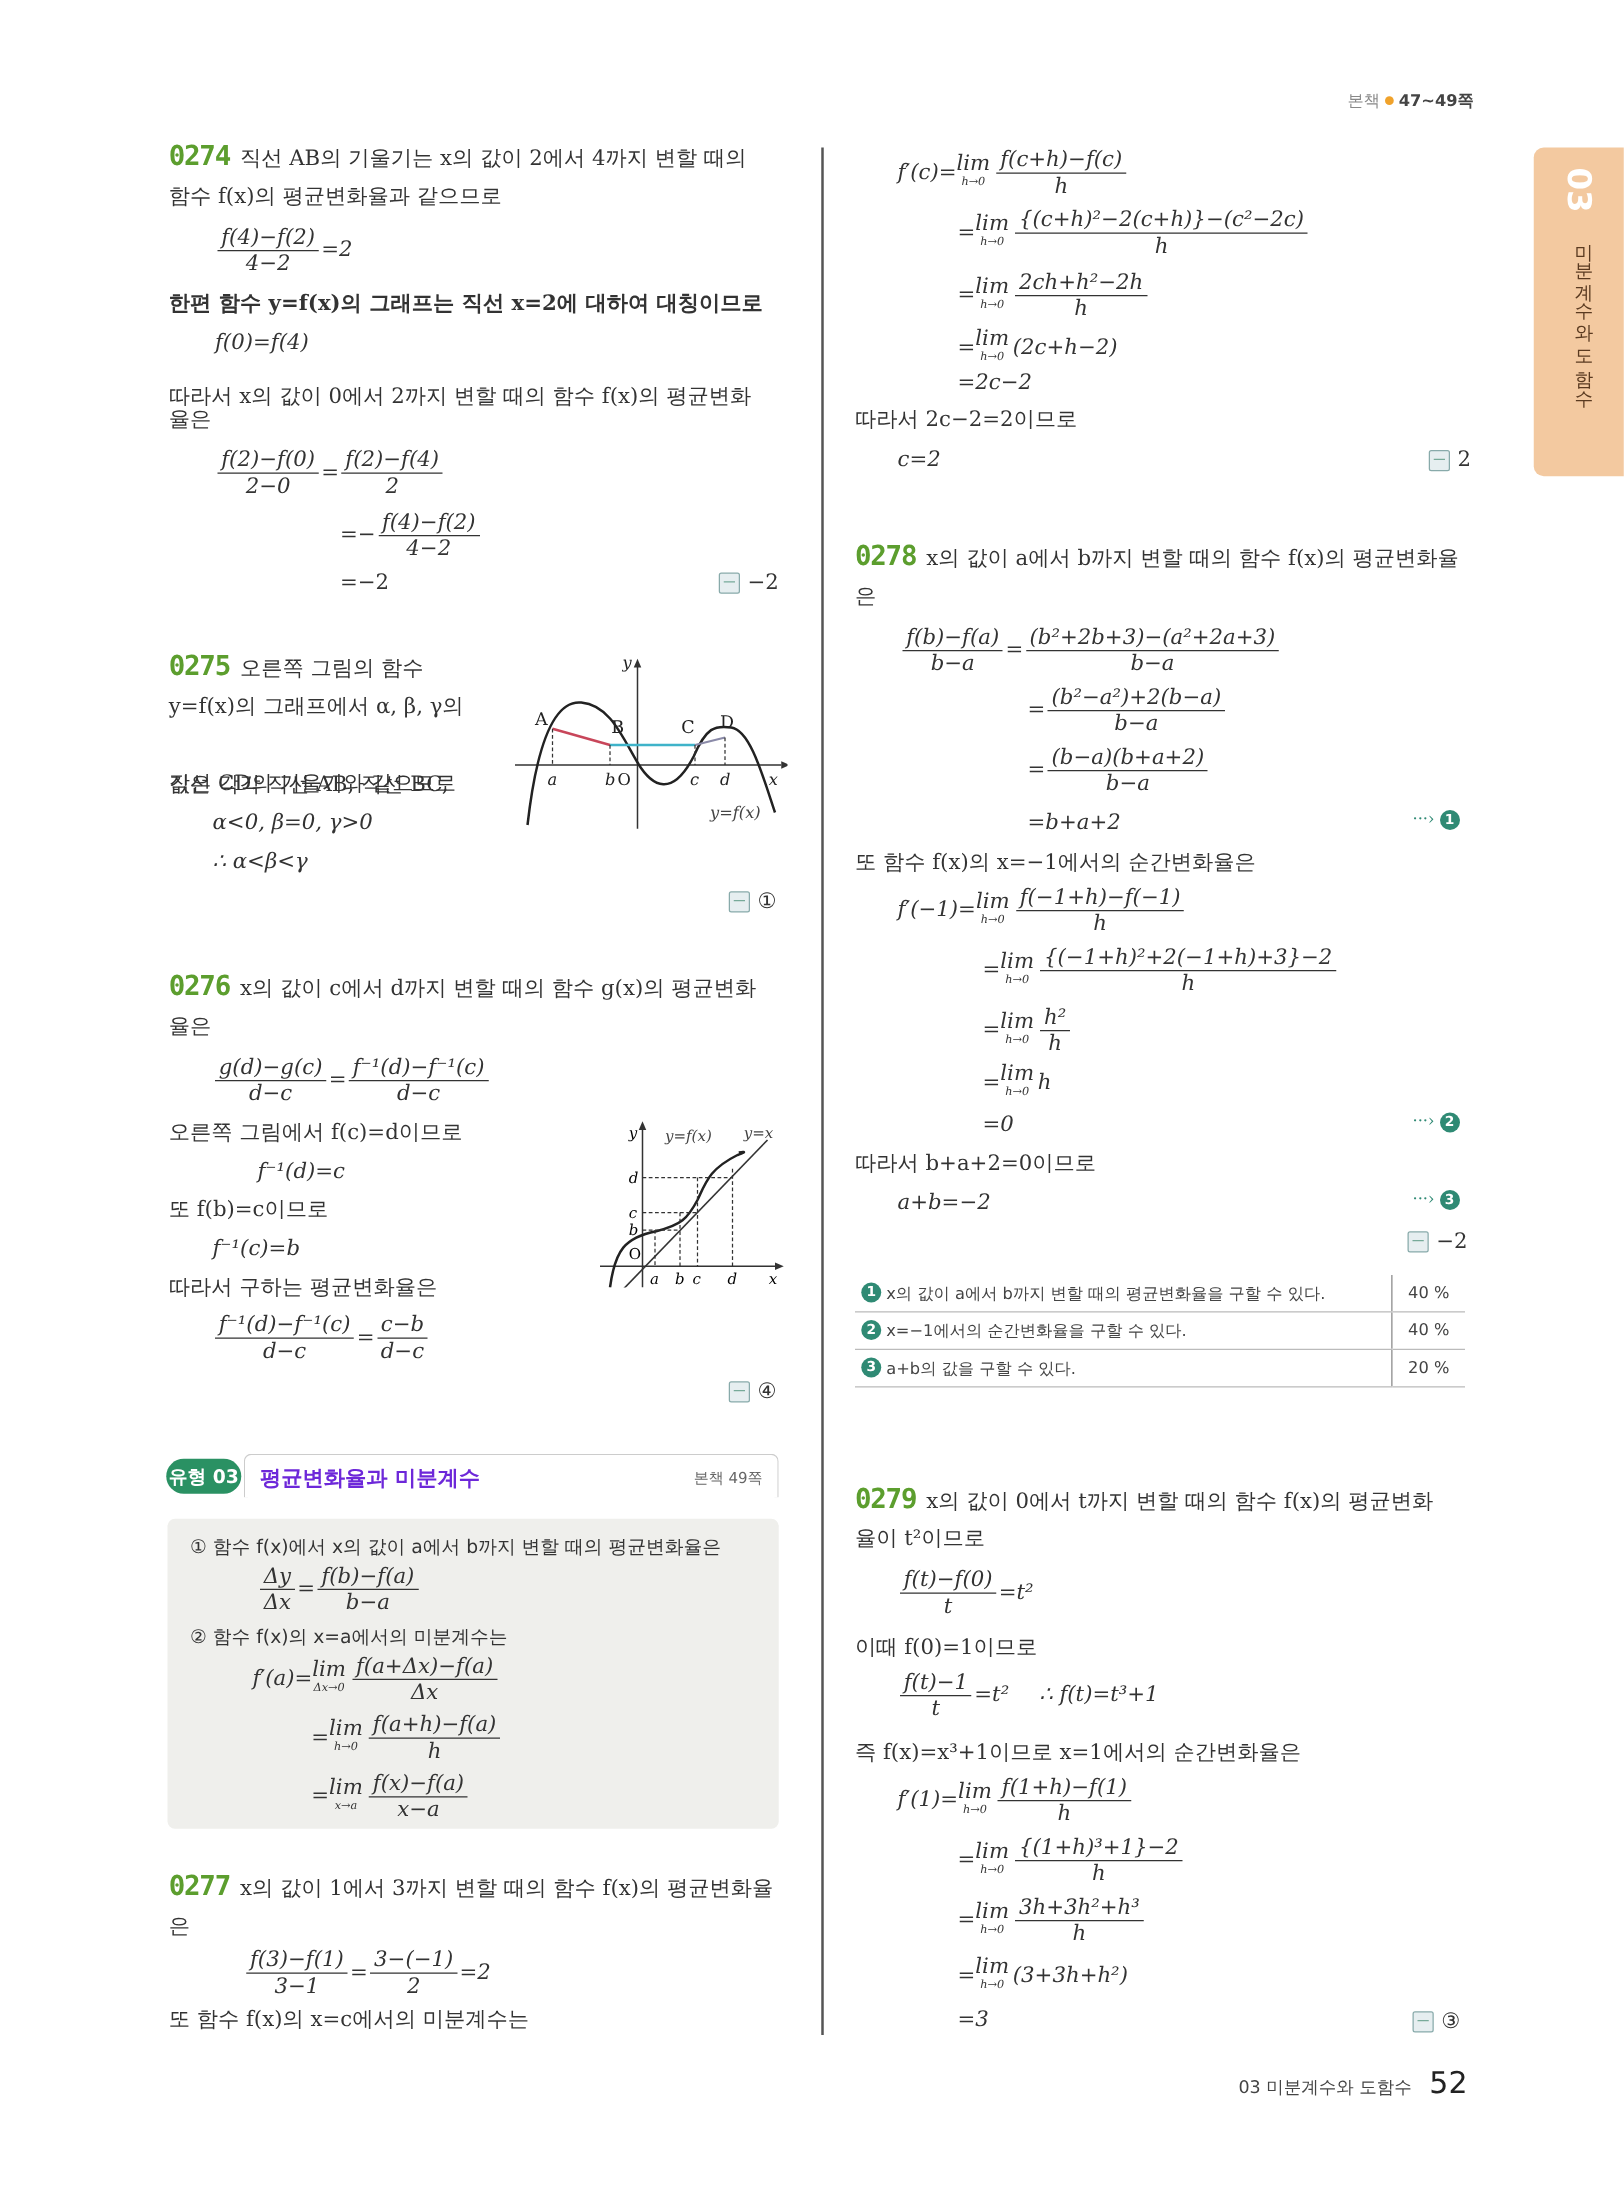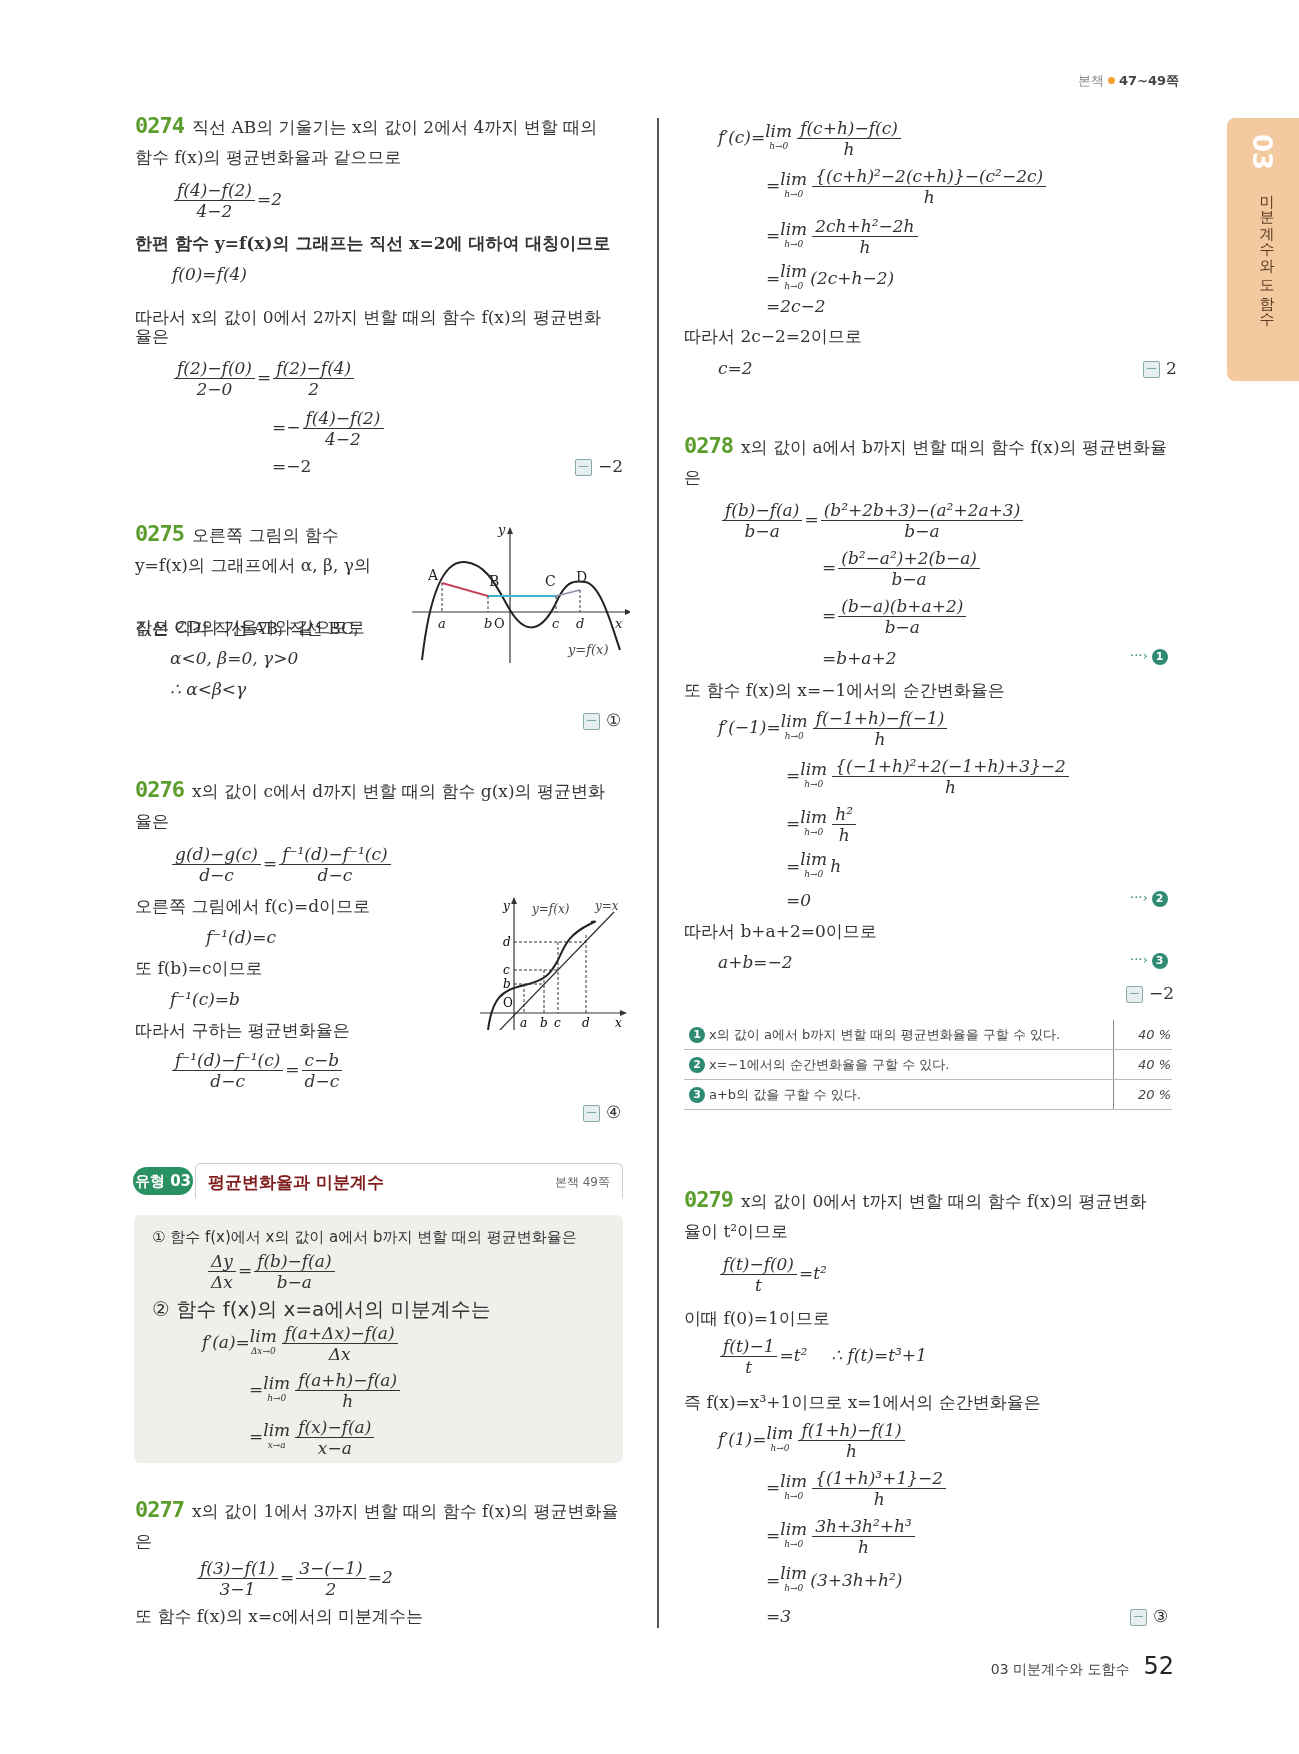--- a/index.html
+++ b/index.html
@@ -23,27 +23,27 @@
   .lim{display:inline-flex;flex-direction:column;align-items:center;vertical-align:middle;line-height:15px;margin-right:3px;}
   .lim .s{font-size:9px;font-style:italic;}
   .ans{position:absolute;font-size:17px;}
   .ans .box{display:inline-block;width:15px;height:15px;border:1px solid #8aa;border-radius:2px;background:#e6eef0;vertical-align:middle;margin-right:6px;position:relative;}
   .ans .box::after{content:"";position:absolute;left:3px;right:3px;top:6px;height:1px;background:#7a9;}
   .step{position:absolute;font-size:13px;color:#2f8a74;}
   .step .c{display:inline-block;width:16px;height:16px;border-radius:50%;background:#2f8a74;color:#fff;text-align:center;line-height:16px;font-size:11px;font-family:"DejaVu Sans",sans-serif;font-weight:bold;margin-left:4px;}
   .typebar{position:absolute;left:133px;top:1163px;width:490px;height:36px;}
   .typebadge{position:absolute;left:0;top:4px;width:60px;height:28px;background:#2a9163;border-radius:14px;color:#fff;font-family:"DejaVu Sans",sans-serif;font-size:15px;text-align:center;line-height:28px;font-weight:bold;}
   .typetitle{position:absolute;left:62px;top:0;right:0;height:34px;border:1px solid #ccc;border-bottom:none;border-radius:6px 6px 0 0;}
-  .typetitle .t{position:absolute;left:12px;top:7px;font-family:"DejaVu Sans",sans-serif;font-weight:bold;font-size:17px;color:#7f1d1d;}
+  .typetitle .t{position:absolute;left:12px;top:7px;font-family:"DejaVu Sans",sans-serif;font-weight:bold;font-size:17px;color:#6d28d9;}
   .typetitle .r{position:absolute;right:12px;top:10px;font-family:"DejaVu Sans",sans-serif;font-size:12px;color:#666;}
   .typebox{position:absolute;left:134px;top:1215px;width:489px;height:248px;background:#efefec;border-radius:6px;}
   .table{position:absolute;left:684px;top:1020px;width:488px;border-collapse:collapse;font-family:"DejaVu Sans",sans-serif;font-size:13px;}
   .table th{background:#cfe0db;font-weight:bold;height:26px;color:#333;}
   .table td{height:27px;border-bottom:1px solid #bbb;color:#444;}
-  .table td.p{text-align:right;border-left:1px solid #888;width:56px;font-style:italic;}
+  .table td.p{text-align:center;border-left:1px solid #888;width:56px;}
   .table th.p{border-left:2px solid #fff;width:56px;}
   .foot{position:absolute;right:125px;top:1652px;font-family:"DejaVu Sans",sans-serif;}
   .foot .t{font-size:14px;color:#444;margin-right:14px;}
   .foot .pg{font-size:24px;color:#222;}
 </style>
 </head>
 <body>
 
 <div class="hdr">
   <span>본책</span><span class="dot"></span><b>47~49쪽</b>
@@ -189,21 +189,21 @@
 </div>
 <div class="typebox">
   <div class="line sans" style="left:18px;top:12px;font-size:15px;">① 함수 f(x)에서 x의 값이 a에서 b까지 변할 때의 평균변화율은</div>
   <div class="line m" style="left:72px;top:36px;"><span class="frac">
         <span class="n">Δy</span>
         <span class="d">Δx</span>
       </span>=<span class="frac">
         <span class="n">f(b)−f(a)</span>
         <span class="d">b−a</span>
       </span></div>
-  <div class="line sans" style="left:18px;top:84px;font-size:20px;">② 함수 f(x)의 x=a에서의 미분계수는</div>
+  <div class="line sans" style="left:18px;top:84px;font-size:15px;">② 함수 f(x)의 x=a에서의 미분계수는</div>
   <div class="line m" style="left:68px;top:108px;"><span>f′(a)=</span><span class="lim">
         <span>lim</span>
         <span class="s">Δx→0</span>
       </span><span class="frac">
         <span class="n">f(a+Δx)−f(a)</span>
         <span class="d">Δx</span>
       </span></div>
   <div class="line m" style="left:115px;top:155px;">=<span class="lim">
         <span>lim</span>
         <span class="s">h→0</span>

